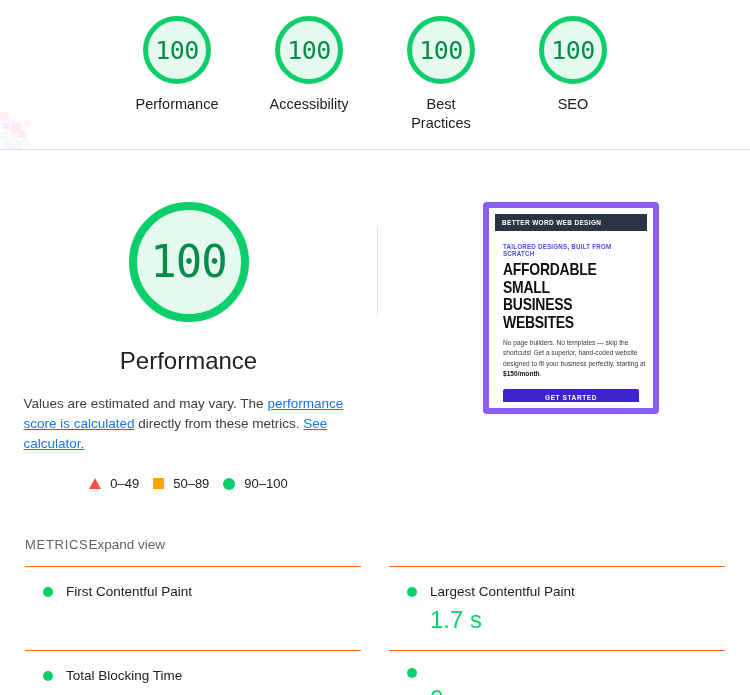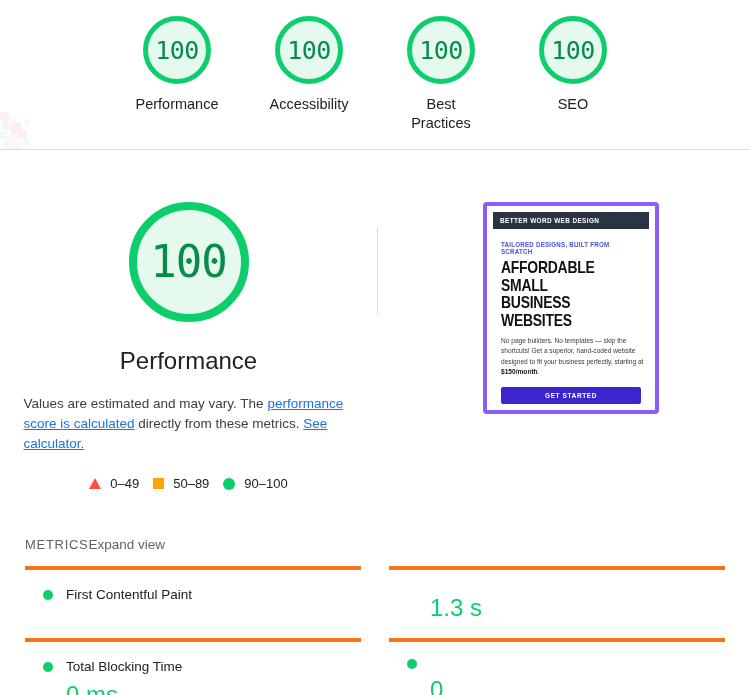--- a/index.html
+++ b/index.html
@@ -171,21 +171,21 @@
     flex: 1;
     display: flex;
     justify-content: center;
     padding-left: 14px;
   }
 
   
   .thumb-frame {
     width: 176px;
     height: 212px;
-    border: 4px solid #8b5cf6;
+    border: 6px solid #8b5cf6;
     border-radius: 4px;
     background: #fff;
     padding: 6px;
     overflow: hidden;
   }
   .thumb-inner {
     width: 100%;
     height: 100%;
     overflow: hidden;
     background: #fff;
@@ -265,21 +265,21 @@
     color: #5f6368;
     cursor: pointer;
   }
 
   .metrics-grid {
     display: grid;
     grid-template-columns: 1fr 1fr;
     column-gap: 28px;
   }
   .metric-cell {
-    border-top: 4px solid #f97316;
+    border-top: 1px solid #f97316;
     padding: 17px 0 16px 0;
   }
   .metric-top {
     display: flex;
     align-items: center;
     gap: 13px;
     padding-left: 18px;
   }
   .metric-dot {
     width: 10px;
@@ -413,21 +413,25 @@
   <div class="metrics-grid">
 
     <div class="metric-cell">
       <div class="metric-top">
         <span class="metric-dot"></span>
         <span class="metric-name">First Contentful Paint</span>
       </div>
     </div>
 
     <div class="metric-cell">
-      <div class="metric-value">1.3 s</div>
+      <div class="metric-top">
+        <span class="metric-dot"></span>
+        <span class="metric-name">Largest Contentful Paint</span>
+      </div>
+      <div class="metric-value">1.7 s</div>
     </div>
 
     <div class="metric-cell">
       <div class="metric-top">
         <span class="metric-dot"></span>
         <span class="metric-name">Total Blocking Time</span>
       </div>
       <div class="metric-value">0 ms</div>
     </div>
 

